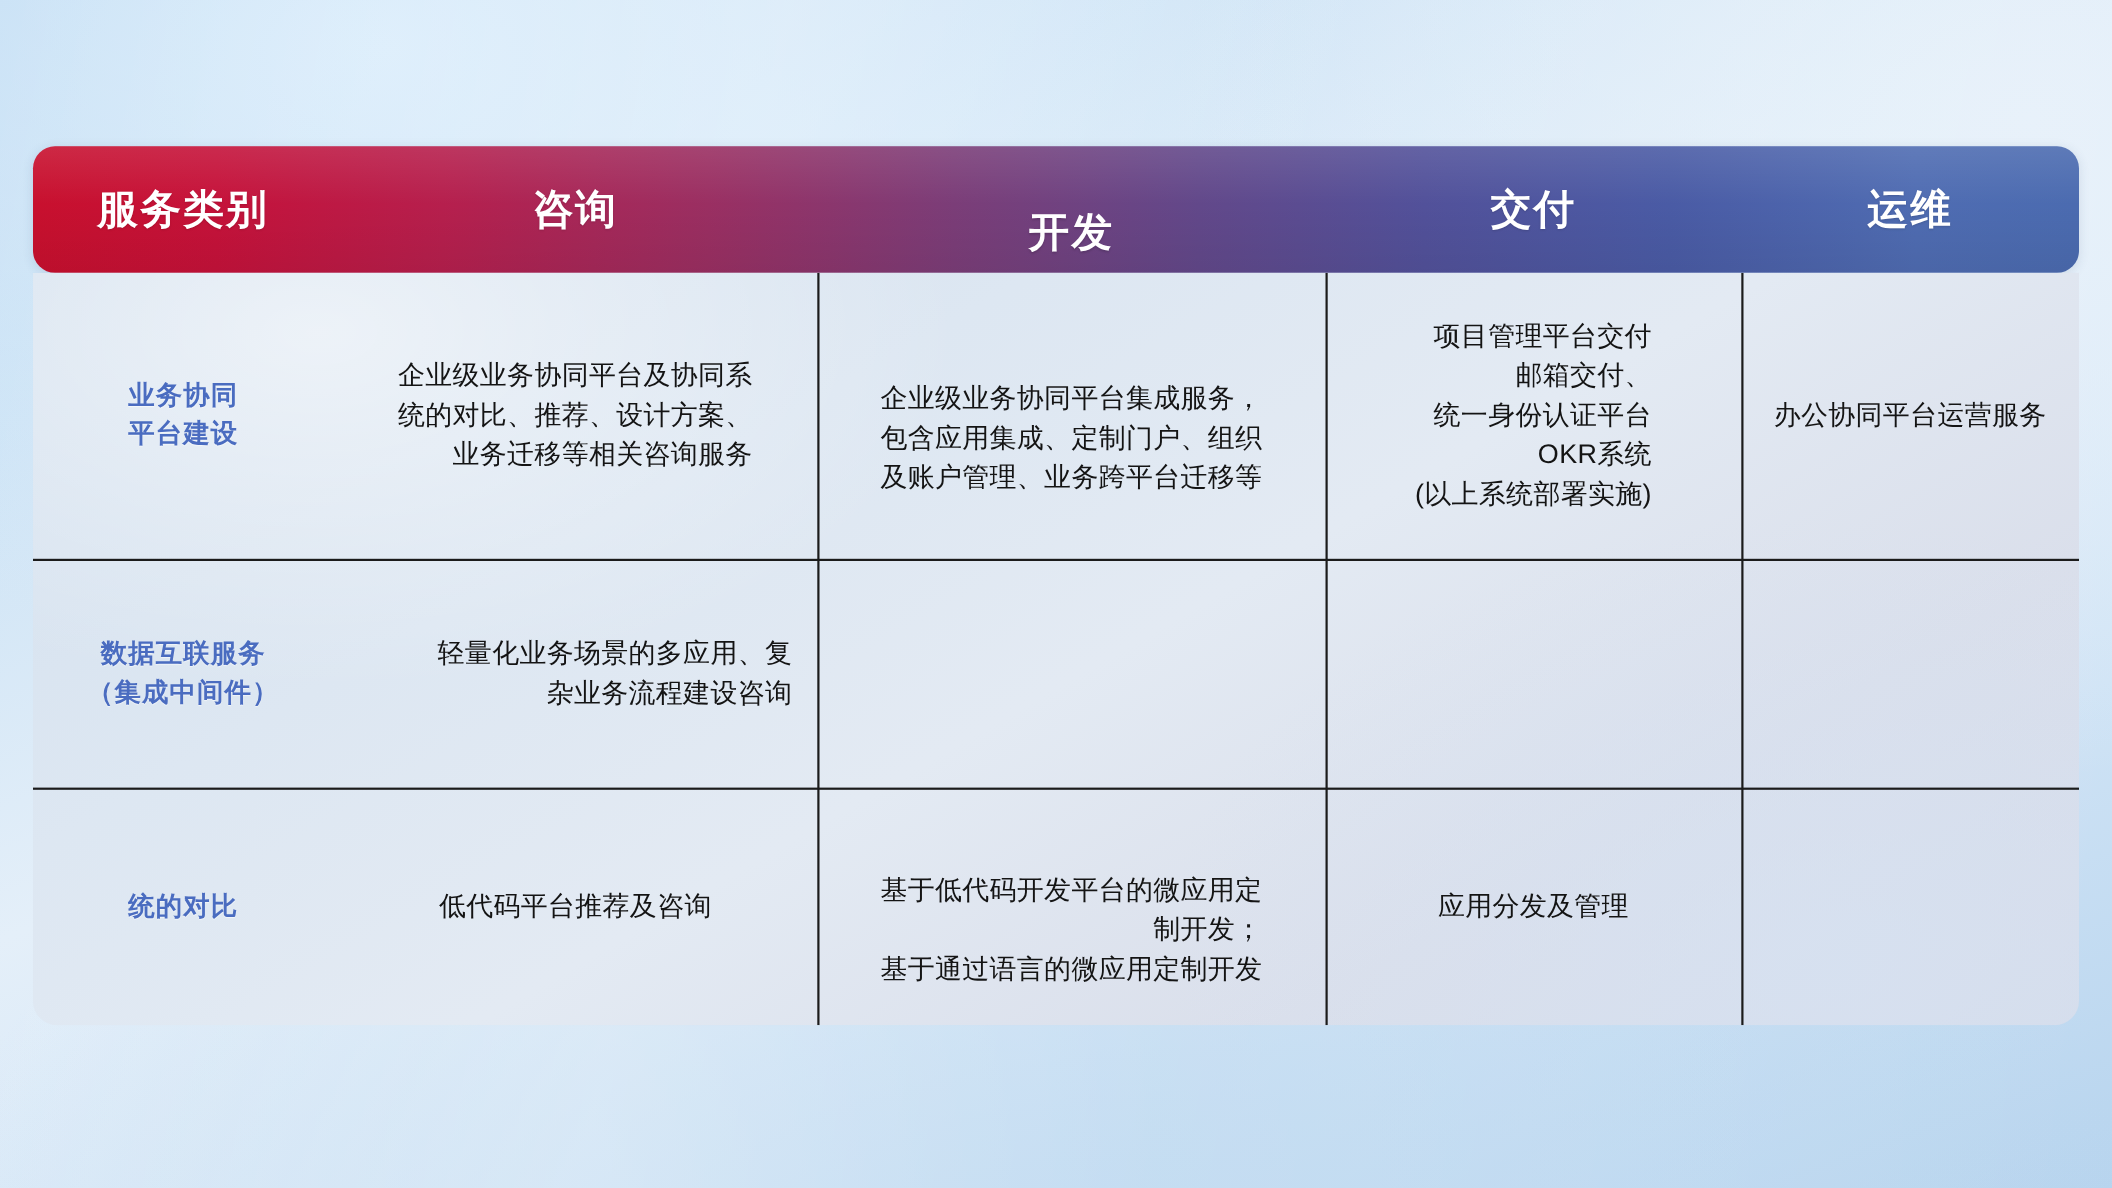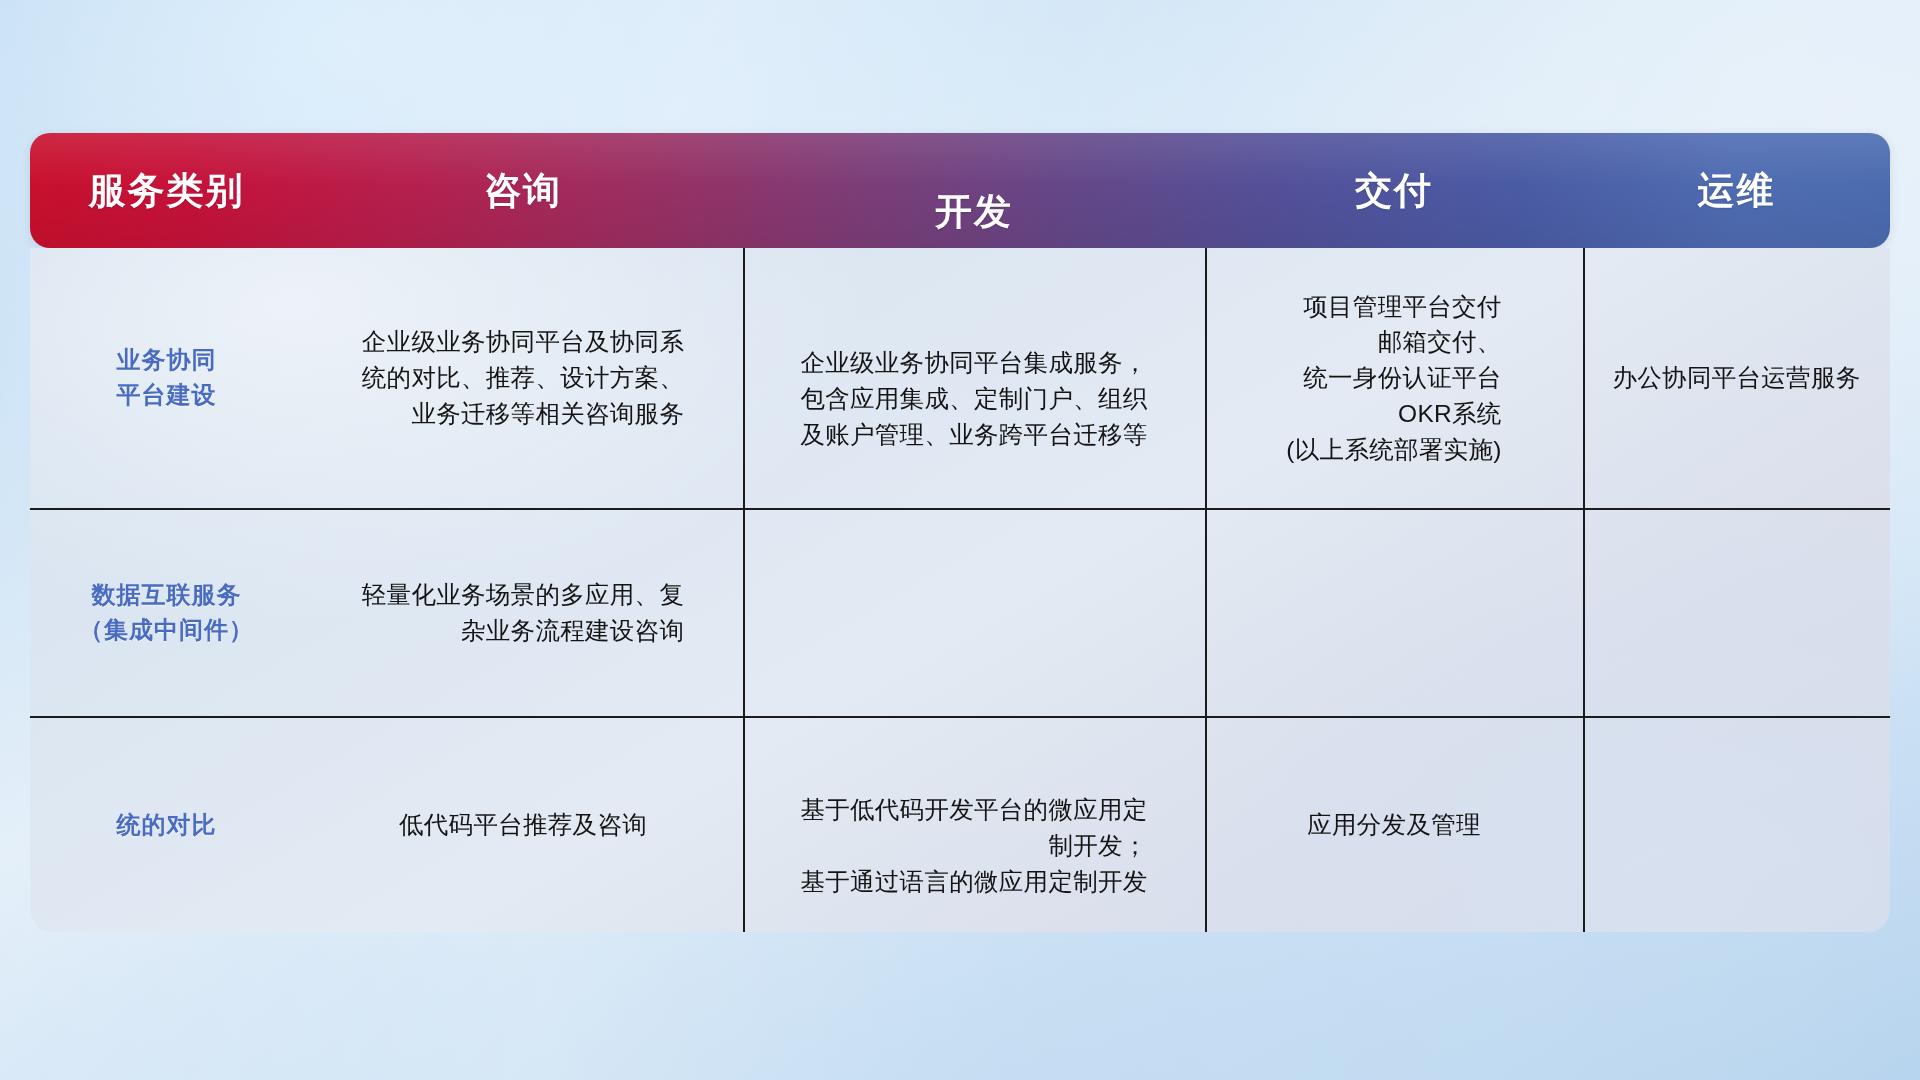--- a/index.html
+++ b/index.html
@@ -140,21 +140,21 @@
   }
 
   
   .c0 { width: 273px; }
   .c1 { width: 440px; }
   .c2 { width: 462px; margin-top: 42px; }
   .c3 { width: 378px; }
   .c4 { width: 307px; }
 
   .r1 { height: 260px; }
-  .r2 { height: 208px; }
+  .r2 { height: 208px; gap: 36px; }
   .r3 { height: 216px; }
 </style>
 </head>
 <body>
 
 <div id="page">
   <div id="bg-sheen"></div>
 
   <div id="table-card">
 

